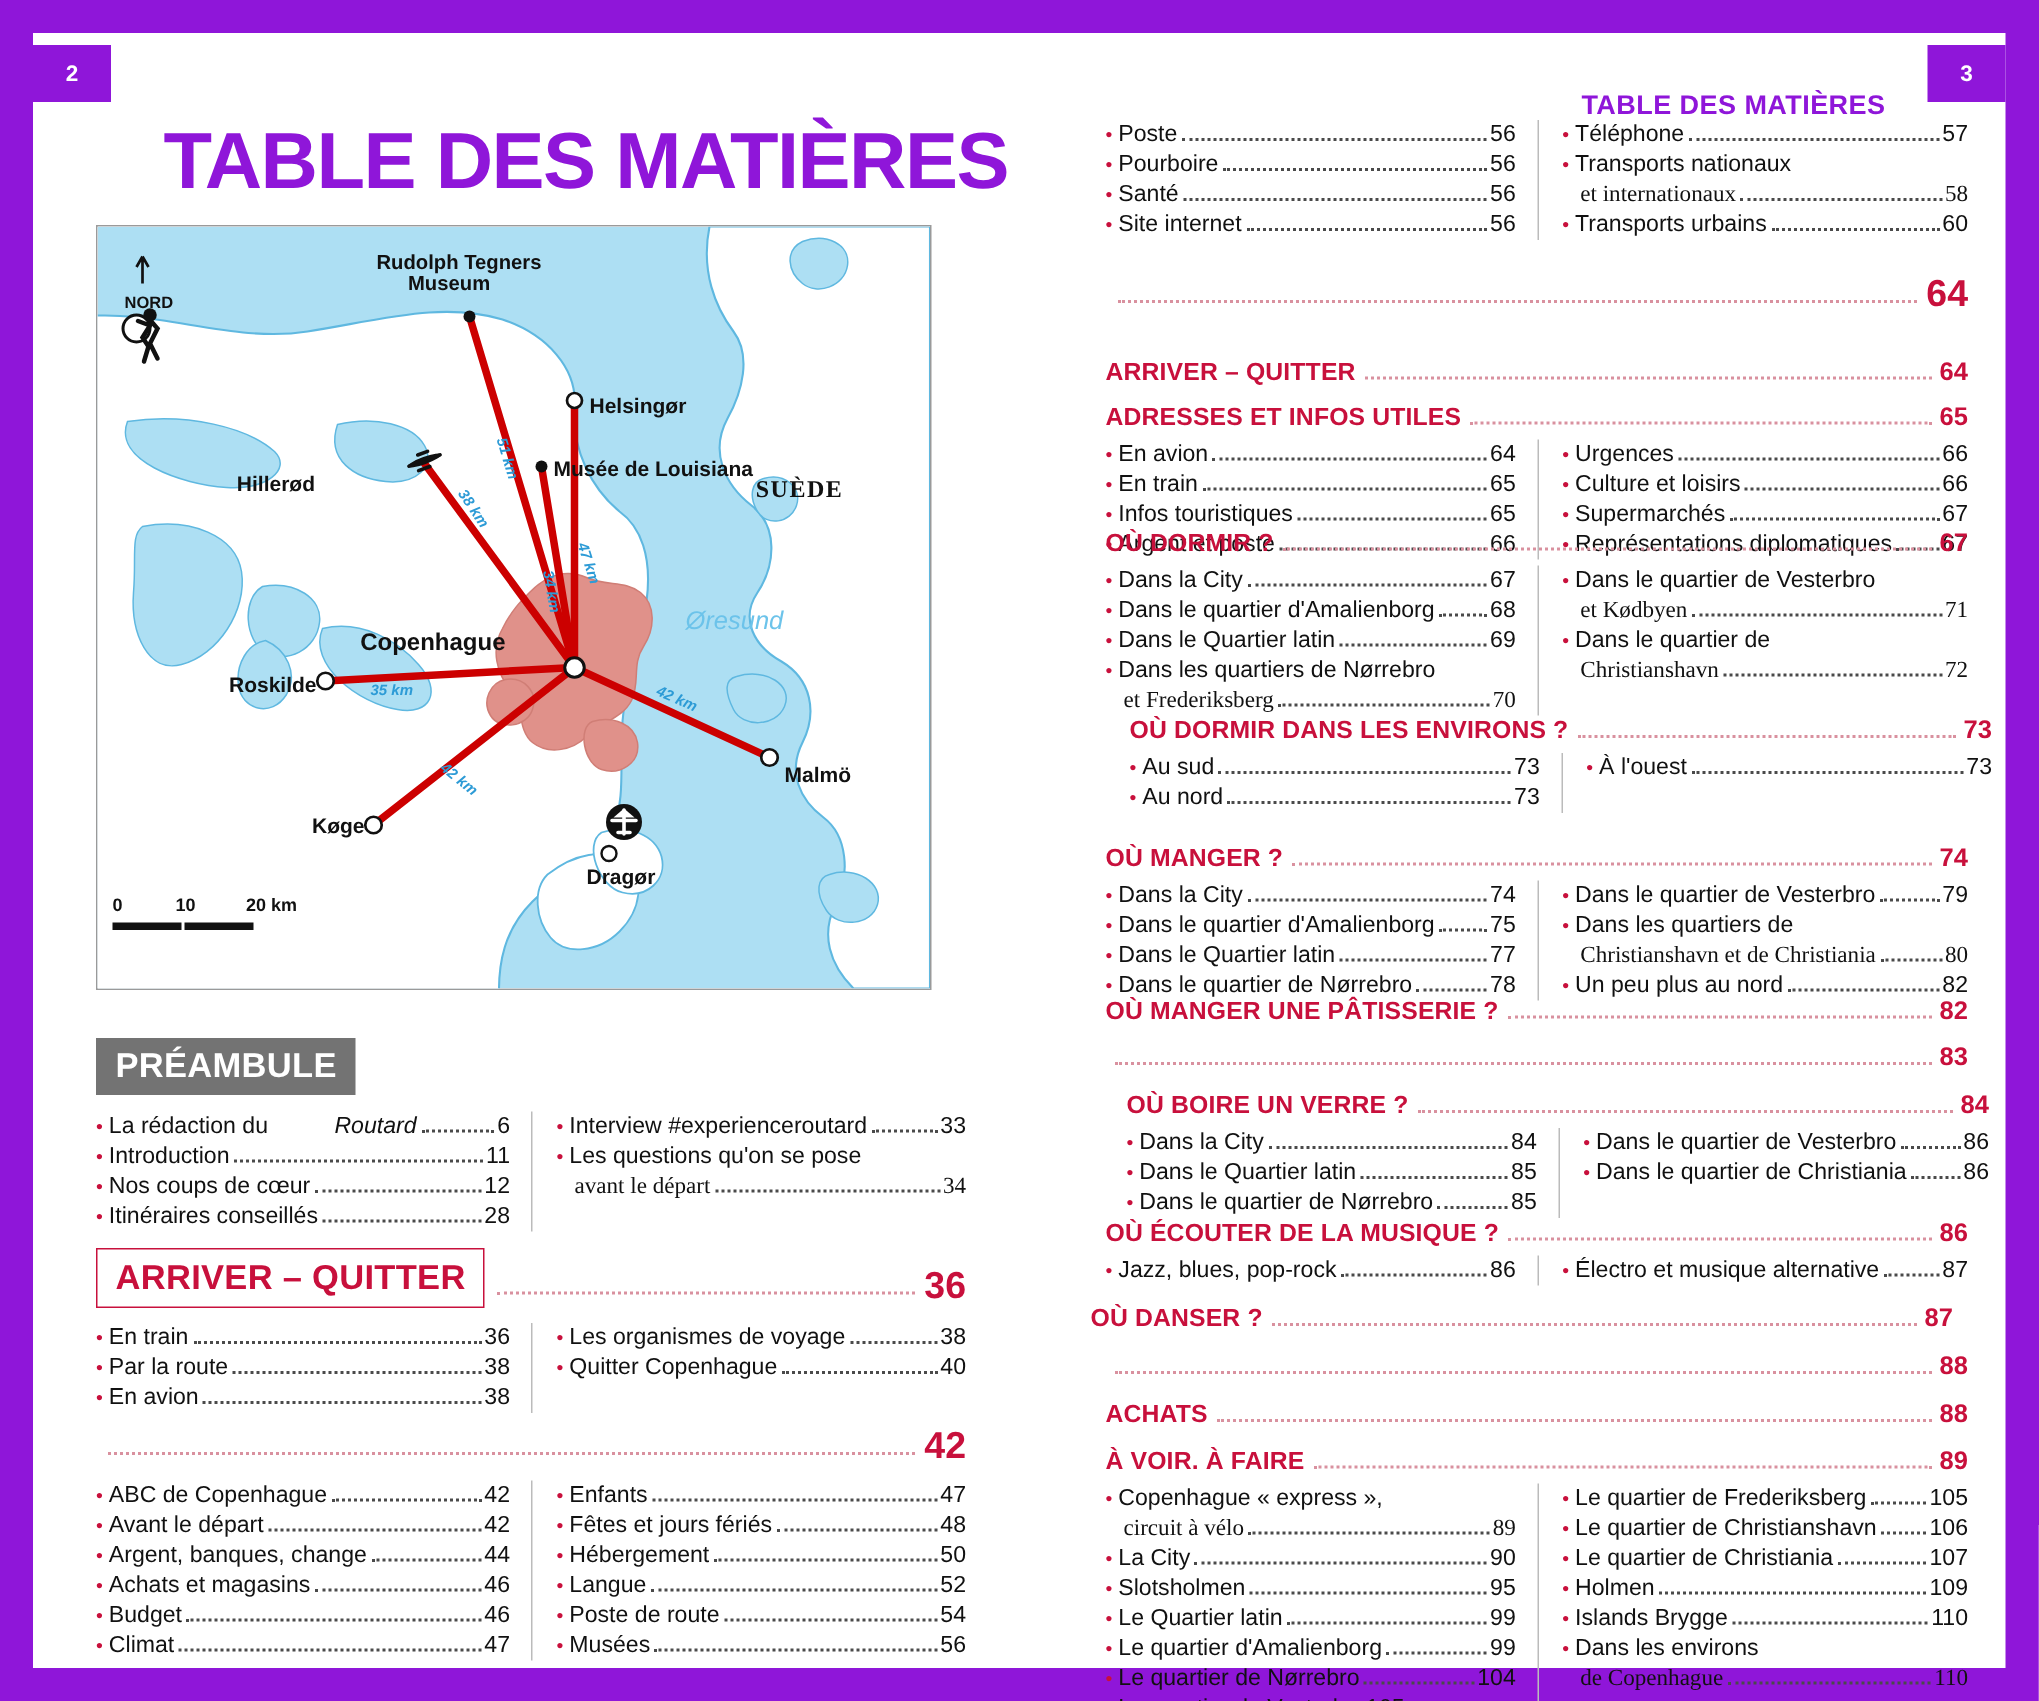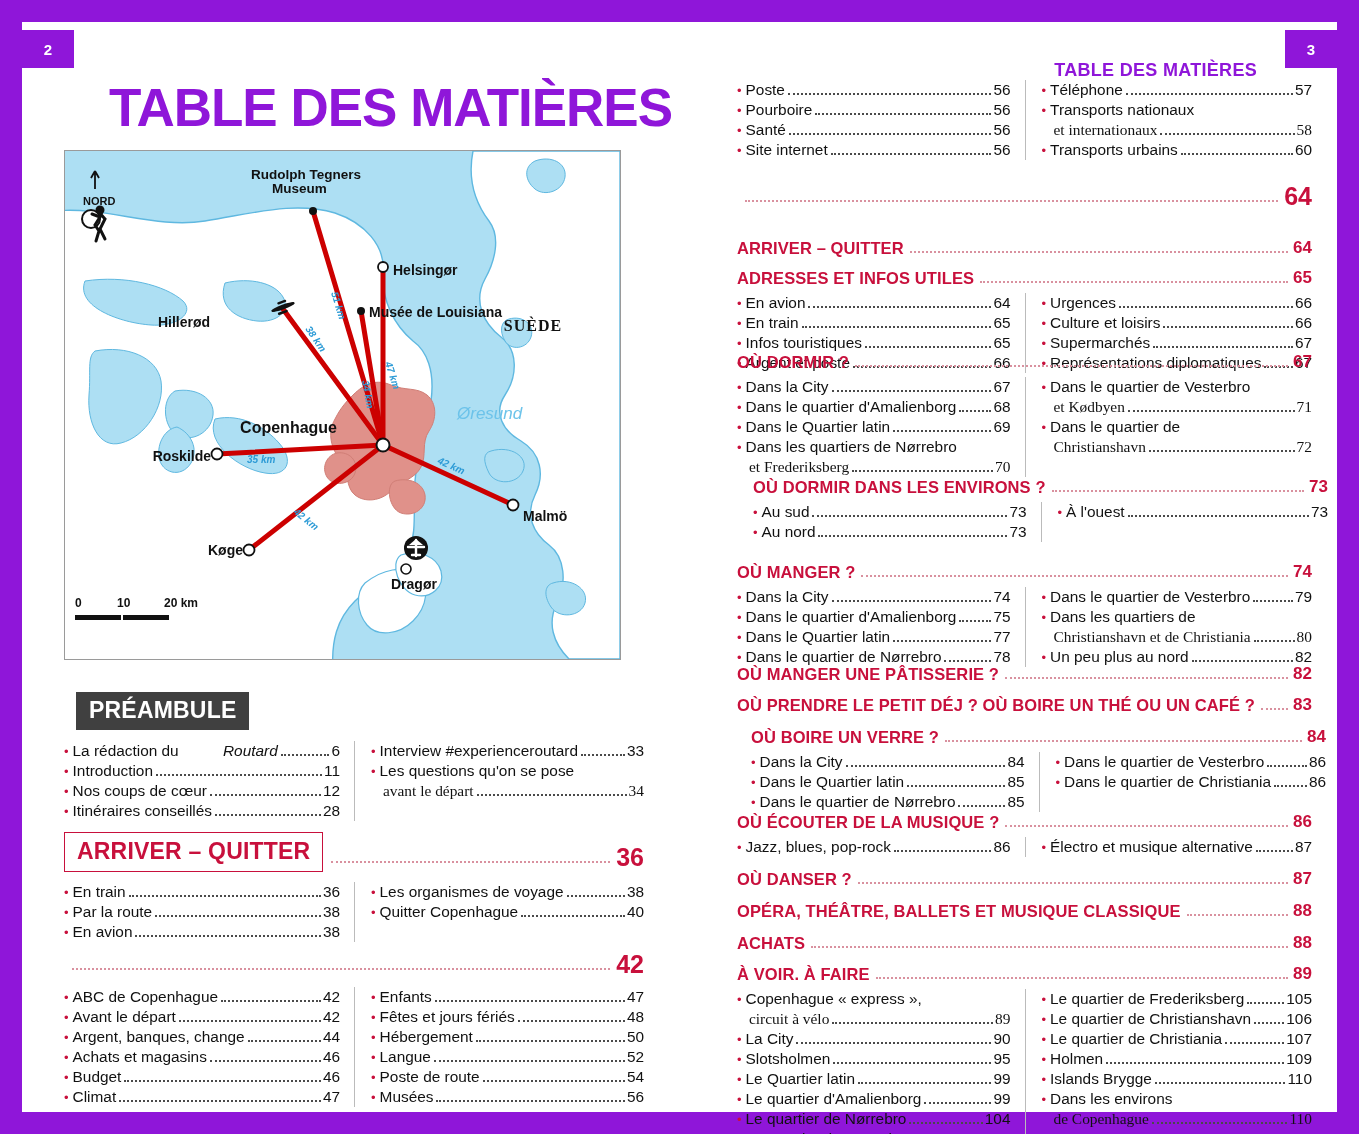--- a/index.html
+++ b/index.html
@@ -60,27 +60,26 @@
   }
   .map-box svg { display: block; }
   .map-label { font-family: "Liberation Sans", sans-serif; font-weight: bold; fill: #111; }
   .map-km { font-family: "Liberation Sans", sans-serif; font-style: italic; font-weight: bold; fill: #2d9bd6; font-size: 10px; }
   .map-sea { font-family: "Liberation Sans", sans-serif; font-style: italic; fill: #6cc3ea; }
   .map-suede { font-family: "Liberation Serif", serif; font-weight: bold; fill: #111; letter-spacing: 1px; }
 
   
   .hdr-purple {
     display: inline-block;
-    background: #404040;
+    background: #737373;
     color: #ffffff;
     font-weight: bold;
     font-size: 23px;
     padding: 5px 13px 6px 13px;
     letter-spacing: 0.2px;
-    margin-left: 12px;
   }
   .hdr-boxed-row {
     display: flex; align-items: flex-end;
     width: 100%;
   }
   .hdr-boxed {
     border: 1.6px solid #c8103c;
     color: #c8103c;
     font-weight: bold;
     font-size: 23px;
@@ -771,21 +770,20 @@
     <div class="block" style="left:58px; top:642px; width:575px;">
       <div class="hdr-boxed-row">
         <div class="hdr-plain">OÙ MANGER UNE PÂTISSERIE ?</div>
         <div class="dots-fill-sm"></div>
         <div class="hdr-page-sm">82</div>
       </div>
     </div>
 
     <div class="block" style="left:58px; top:673px; width:575px;">
       <div class="hdr-boxed-row">
-        <div class="hdr-plain">OÙ PRENDRE LE PETIT DÉJ ? OÙ BOIRE UN THÉ OU UN CAFÉ ?</div>
         <div class="dots-fill-sm"></div>
         <div class="hdr-page-sm">83</div>
       </div>
     </div>
 
     <div class="block" style="left:72px; top:705px; width:575px;">
       <div class="hdr-boxed-row">
         <div class="hdr-plain">OÙ BOIRE UN VERRE ?</div>
         <div class="dots-fill-sm"></div>
         <div class="hdr-page-sm">84</div>
@@ -849,31 +847,30 @@
           <div class="item">
               <span class="bullet">•</span>
               <span class="item-text">Électro et musique alternative</span>
               <span class="leader"></span>
               <span class="item-page">87</span>
             </div>
         </div>
       </div>
     </div>
 
-    <div class="block" style="left:58px; top:847px; width:575px;">
+    <div class="block" style="left:48px; top:847px; width:575px;">
       <div class="hdr-boxed-row">
         <div class="hdr-plain">OÙ DANSER ?</div>
         <div class="dots-fill-sm"></div>
         <div class="hdr-page-sm">87</div>
       </div>
     </div>
 
     <div class="block" style="left:58px; top:879px; width:575px;">
       <div class="hdr-boxed-row">
-        <div class="hdr-plain">OPÉRA, THÉÂTRE, BALLETS ET MUSIQUE CLASSIQUE</div>
         <div class="dots-fill-sm"></div>
         <div class="hdr-page-sm">88</div>
       </div>
     </div>
 
     <div class="block" style="left:58px; top:911px; width:575px;">
       <div class="hdr-boxed-row">
         <div class="hdr-plain">ACHATS</div>
         <div class="dots-fill-sm"></div>
         <div class="hdr-page-sm">88</div>

